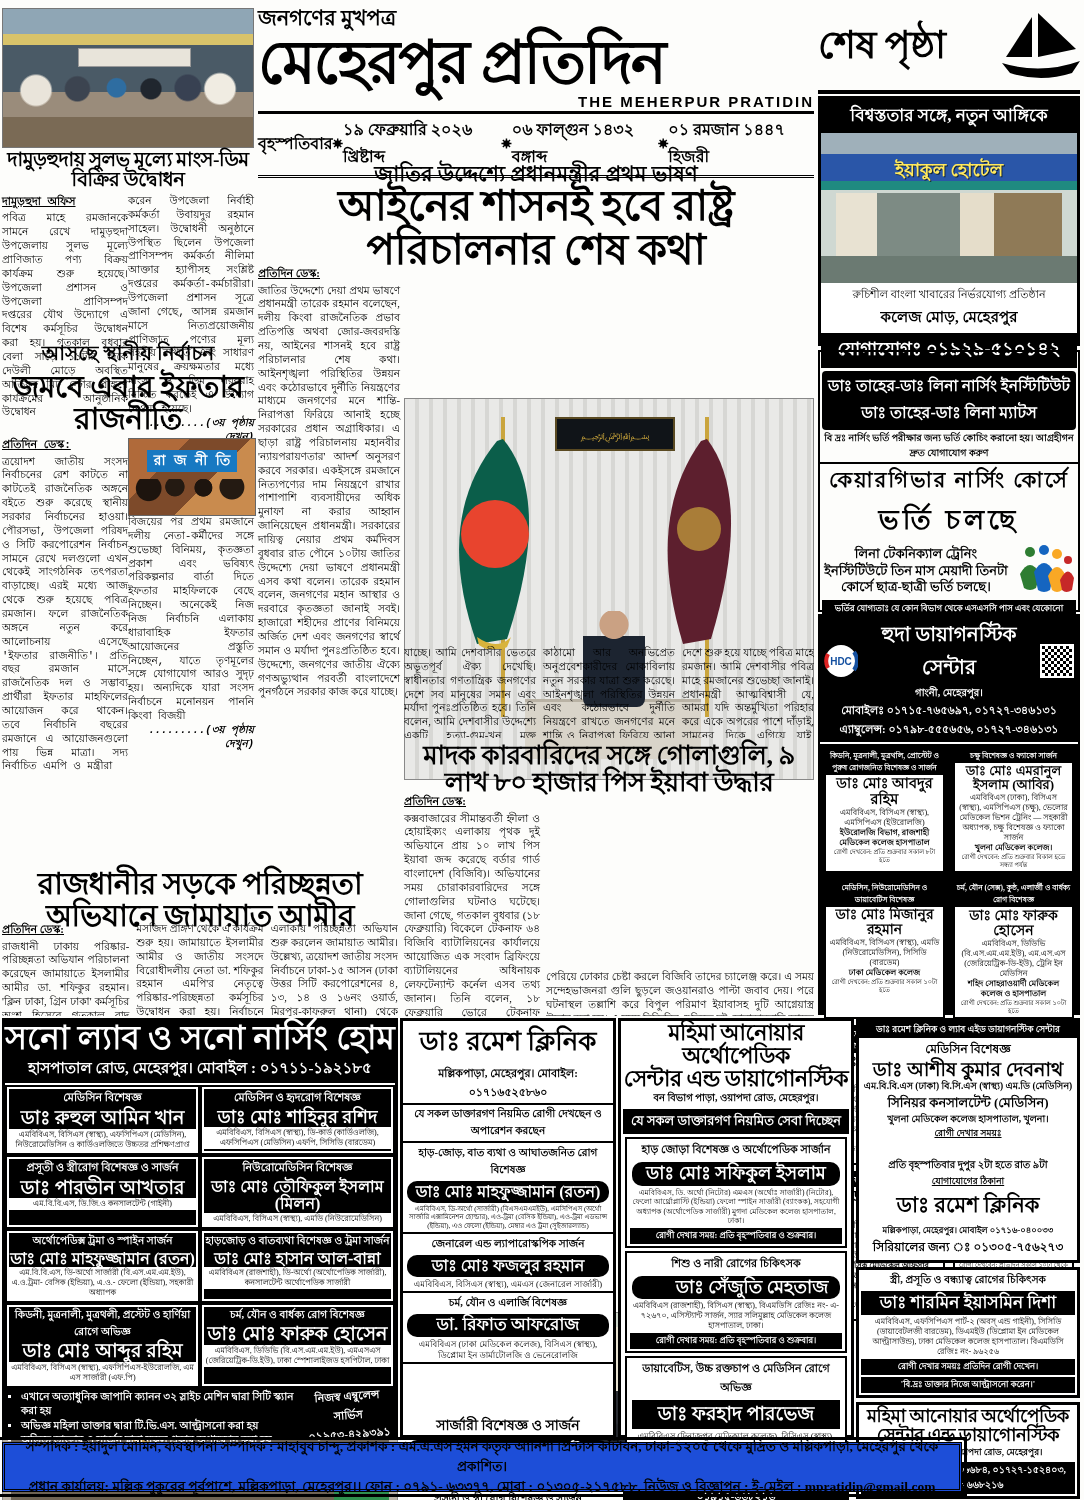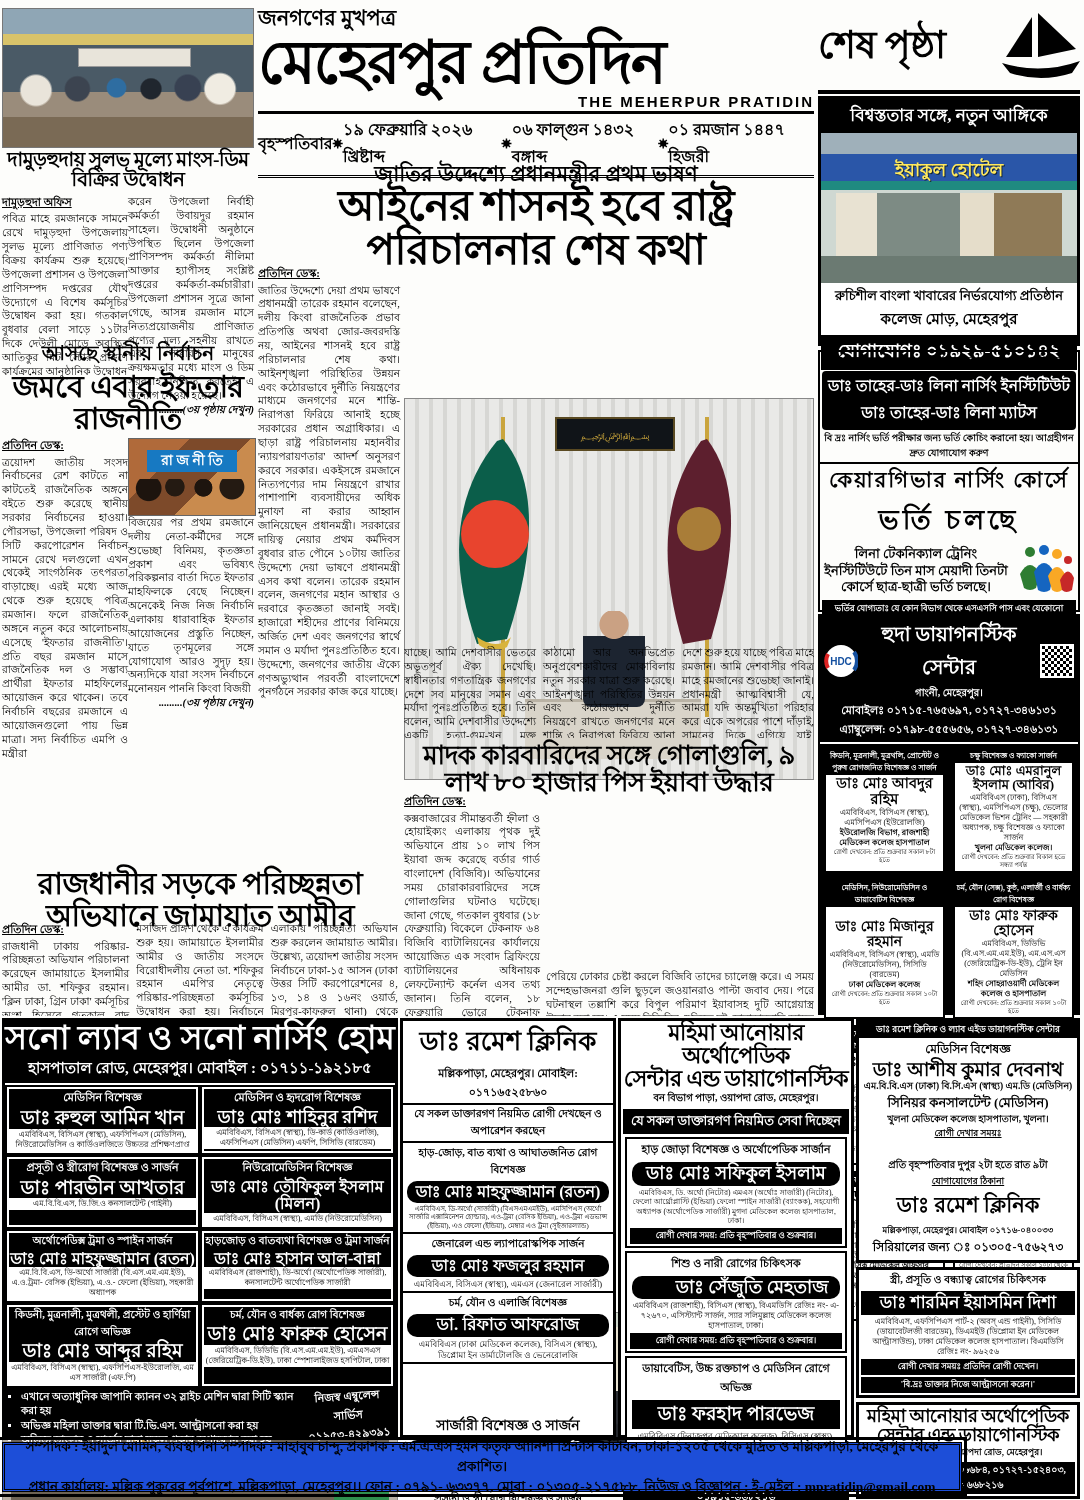--- a/index.html
+++ b/index.html
@@ -2,21 +2,21 @@
 <html lang="bn"><head>
 <meta charset="utf-8">
 <style>
   html,body{margin:0;padding:0;background:#888;}
   .page{position:relative;width:1084px;height:1500px;background:#fdfdfb;margin:0 auto;
         font-family:"Liberation Serif", serif;color:#000;overflow:hidden;}
   .abs{position:absolute;box-sizing:border-box;}
   .just{text-align:justify;}
   .ctr{text-align:center;}
   .bodytxt{font-size:10.5px;line-height:1.32;}
-  .cols2{display:flex;}
+  .cols2{display:flex;font-family:Liberation Mono, monospace;}
   .cols3{display:flex;gap:7px;}
   .col{flex:1;}
   .byline{font-weight:bold;text-decoration:underline;font-size:11px;margin-bottom:3px;}
   .cont{font-weight:bold;font-style:italic;text-align:right;font-size:10.5px;}
   .bar{background:#000;color:#fff;}
   .hd{font-weight:900;line-height:1.05;letter-spacing:-.5px;}
   .photo{background:#b8b0a4;overflow:hidden;position:relative;}
   
   .m-tag{font-size:21px;font-weight:bold;}
   .m-title{font-size:60px;font-weight:900;letter-spacing:-2px;line-height:1;margin-top:-4px;}
@@ -71,21 +71,21 @@
     </svg>
   </div>
 
   <div class="abs" style="left:818px;top:96px;width:262px;height:250px;border:3px solid #000;background:#000;">
     <div class="bar ctr" style="font-size:17px;font-weight:bold;padding:3px 0;">বিশ্বস্ততার সঙ্গে, নতুন আঙ্গিকে</div>
     <div class="photo" style="height:150px;background:linear-gradient(180deg,#9fb0ba 0 14%,#2a56a8 14% 32%,#1f8a80 32% 38%,#cfd8d2 38% 82%,#6b7a72 82% 100%);">
       <div class="ctr" style="position:absolute;left:4%;top:15%;width:92%;color:#ffe95e;font-weight:900;font-size:18px;text-shadow:1px 1px 0 #123;">ইয়াকুল হোটেল</div>
       <div class="abs" style="left:6%;top:40%;width:88%;height:42%;background:linear-gradient(90deg,#e8e2d2 0 18%,#7d8b84 18% 55%,#e5ddca 55% 70%,#8f7a57 70% 100%);"></div>
     </div>
     <div class="ctr" style="background:#fff;padding:3px 2px;">
-      <div style="font-weight:700;font-size:13px;">রুচিশীল বাংলা খাবারের নির্ভরযোগ্য প্রতিষ্ঠান</div>
+      <div style="font-weight:400;font-size:11px;">রুচিশীল বাংলা খাবারের নির্ভরযোগ্য প্রতিষ্ঠান</div>
       <div style="font-weight:900;font-size:15px;">কলেজ মোড়, মেহেরপুর</div>
     </div>
     <div class="bar ctr" style="font-size:18px;font-weight:bold;padding:2px 0;">যোগাযোগঃ ০১৯২৯-৫১০১৪২</div>
   </div>
 
   <div class="abs" style="left:2px;top:150px;width:252px;height:186px;">
     <div class="hd ctr" style="font-size:19.5px;">দামুড়হুদায় সুলভ মূল্যে মাংস-ডিম বিক্রির উদ্বোধন</div>
     <div class="cols2 bodytxt just" style="margin-top:4px;">
       <div class="col">
         <div class="byline">দামুড়হুদা অফিস</div>
@@ -245,21 +245,21 @@
         <div class="doccred" style="font-size:6.5px;">রোগী দেখবেন: প্রতি শুক্রবার সকাল ৮টা হতে</div>
       </div>
       <div class="docbox" style="color:#000;">
         <div class="docspec bar" style="font-size:7.5px;margin:-2px -3px 1px;padding:1px;">চক্ষু বিশেষজ্ঞ ও ফ্যাকো সার্জন</div>
         <div class="docname" style="font-size:13px;">ডাঃ মোঃ এমরানুল ইসলাম (আবির)</div>
         <div class="doccred">এমবিবিএস (ঢাকা), বিসিএস (স্বাস্থ্য), এমসিপিএস (চক্ষু), ভেলোর মেডিকেল ভিশন ট্রেনিং — সহকারী অধ্যাপক, চক্ষু বিশেষজ্ঞ ও ফ্যাকো সার্জন</div>
         <div class="doccred" style="font-weight:bold;">খুলনা মেডিকেল কলেজ।</div>
         <div class="doccred" style="font-size:6.5px;">রোগী দেখবেন: প্রতি শুক্রবার বিকাল হতে সন্ধ্যা পর্যন্ত</div>
       </div>
       <div class="docbox" style="color:#000;">
-        <div class="docspec bar" style="font-size:7.5px;margin:-2px -3px 12px;padding:1px;">মেডিসিন, নিউরোমেডিসিন ও ডায়াবেটিস বিশেষজ্ঞ</div>
+        <div class="docspec bar" style="font-size:7.5px;margin:-2px -3px 0;padding:1px;">মেডিসিন, নিউরোমেডিসিন ও ডায়াবেটিস বিশেষজ্ঞ</div>
         <div class="docname" style="font-size:14px;">ডাঃ মোঃ মিজানুর রহমান</div>
         <div class="doccred">এমবিবিএস, বিসিএস (স্বাস্থ্য), এমডি (নিউরোমেডিসিন), সিসিডি (বারডেম)</div>
         <div class="doccred" style="font-weight:bold;">ঢাকা মেডিকেল কলেজ</div>
         <div class="doccred" style="font-size:6.5px;">রোগী দেখবেন: প্রতি শুক্রবার সকাল ১০টা হতে</div>
       </div>
       <div class="docbox" style="color:#000;">
         <div class="docspec bar" style="font-size:7.5px;margin:-2px -3px 1px;padding:1px;">চর্ম, যৌন (সেক্স), কুষ্ঠ, এলার্জী ও বার্ধক্য রোগ বিশেষজ্ঞ</div>
         <div class="docname" style="font-size:14px;">ডাঃ মোঃ ফারুক হোসেন</div>
         <div class="doccred">এমবিবিএস, ডিডিভি (বি.এস.এম.এম.ইউ), এম.এস.এস (জেরিয়েট্রিক-ডি-ইউ), ট্রেনি ইন মেডিসিন</div>
         <div class="doccred" style="font-weight:bold;">শহিদ সোহরাওয়ার্দী মেডিকেল কলেজ ও হাসপাতাল</div>

